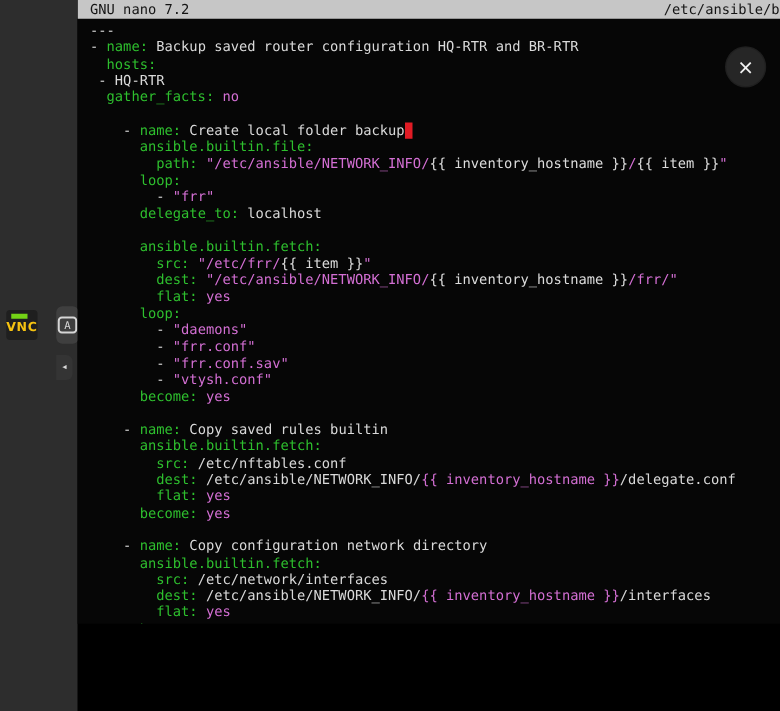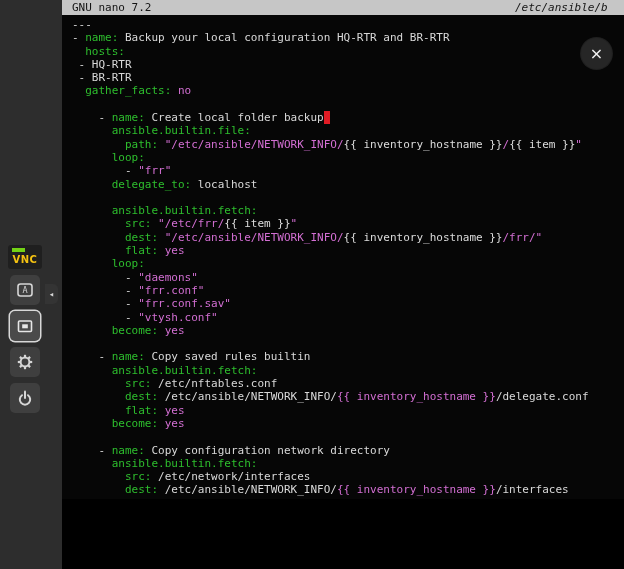--- a/index.html
+++ b/index.html
@@ -2,33 +2,33 @@
 <html><head>
 <meta charset="utf-8">
 <style>
   html,body{margin:0;padding:0;}
   body{
     width:624px;height:569px;position:relative;overflow:hidden;
     background:#000;font-family:"DejaVu Sans Mono","Liberation Mono",monospace;
   }
   
   .sidebar{position:absolute;left:0;top:0;width:62px;height:569px;background:#2d2d2d;}
-  .vnc-toolbar{position:absolute;left:5px;top:245px;width:40px;display:flex;flex-direction:column;align-items:center;gap:6px;}
+  .vnc-toolbar{position:absolute;left:5px;top:245px;width:40px;display:flex;flex-direction:row;align-items:center;gap:15px;}
   .vnc-logo{width:34px;height:24px;position:relative;display:flex;align-items:flex-end;justify-content:center;background:#1f1f1f;border-radius:3px;}
   .logo-bar{position:absolute;top:3px;left:4px;width:13px;height:4px;background:#73d216;}
   .logo-text{color:#f5c211;font-weight:bold;font-size:10px;line-height:12px;font-family:"DejaVu Sans","Liberation Sans",sans-serif;margin-bottom:3px;letter-spacing:.5px;}
   .vnc-btn{width:30px;height:30px;background:#3f3f3f;border:none;border-radius:5px;display:flex;align-items:center;justify-content:center;padding:0;cursor:pointer;}
   .vnc-btn.active{background:#4a4a4a;box-shadow:0 0 0 1.5px #d8d8d8;}
   .vnc-btn svg{display:block;}
   .vnc-handle{position:absolute;left:45px;top:284px;width:13px;height:20px;background:#343434;border-radius:0 5px 5px 0;color:#d8d8d8;font-size:9px;display:flex;align-items:center;justify-content:center;cursor:pointer;}
   
   .terminal{position:absolute;left:62px;top:0;width:562px;height:499px;background:#060606;overflow:hidden;}
   .titlebar{height:15px;background:#c6c6c6;color:#141414;font-size:11px;line-height:15px;position:relative;overflow:hidden;white-space:nowrap;}
   .titlebar .app{position:absolute;left:10px;}
-  .titlebar .file{position:absolute;left:453px;font-style:italic;}
+  .titlebar .file{position:absolute;left:469px;}
   .code{padding:3px 0 0 10px;font-size:11px;line-height:13.3px;}
   .line{white-space:pre;height:13.3px;}
   .tok-p{color:#d9d9d9;}
   .tok-k{color:#2ebf2e;}
   .tok-s{color:#d36fd3;text-align:center;}
   .tok-v{color:#dcdcdc;}
   .tok-cur{background:#e01b24;color:#e01b24;}
   
   .close-btn{position:absolute;left:581px;top:38px;width:31px;height:31px;border-radius:50%;
     background:#262626;border:none;color:#f2f2f2;font-size:16px;line-height:1;
@@ -89,24 +89,23 @@
   </div>
 </div>
 
 <div class="terminal">
   <div class="titlebar">
     <span class="app">GNU nano 7.2</span>
     <span class="file">/etc/ansible/b</span>
   </div>
   <div class="code">
       <div class="line"><span class="tok-p">---</span></div>
-      <div class="line"><span class="tok-p">- </span><span class="tok-k">name:</span><span class="tok-p"> Backup your local configuration HQ-RTR and BR-RTR</span></div>
+      <div class="line"><span class="tok-p">- </span><span class="tok-k">name:</span><span class="tok-p"> Backup saved router configuration HQ-RTR and BR-RTR</span></div>
       <div class="line"><span class="tok-p">  </span><span class="tok-k">hosts:</span></div>
       <div class="line"><span class="tok-p"> - HQ-RTR</span></div>
-      <div class="line"><span class="tok-p"> - BR-RTR</span></div>
       <div class="line"><span class="tok-p">  </span><span class="tok-k">gather_facts:</span><span class="tok-p"> </span><span class="tok-s">no</span></div>
       <div class="line"> </div>
       <div class="line"><span class="tok-p">    - </span><span class="tok-k">name:</span><span class="tok-p"> Create local folder backup</span><span class="tok-cur"> </span></div>
       <div class="line"><span class="tok-p">      </span><span class="tok-k">ansible.builtin.file:</span></div>
       <div class="line"><span class="tok-p">        </span><span class="tok-k">path:</span><span class="tok-p"> </span><span class="tok-s">"/etc/ansible/NETWORK_INFO/</span><span class="tok-v">{{ inventory_hostname }}</span><span class="tok-s">/</span><span class="tok-v">{{ item }}</span><span class="tok-s">"</span></div>
       <div class="line"><span class="tok-p">      </span><span class="tok-k">loop:</span></div>
       <div class="line"><span class="tok-p">        - </span><span class="tok-s">"frr"</span></div>
       <div class="line"><span class="tok-p">      </span><span class="tok-k">delegate_to:</span><span class="tok-p"> localhost</span></div>
       <div class="line"> </div>
       <div class="line"><span class="tok-p">      </span><span class="tok-k">ansible.builtin.fetch:</span></div>

